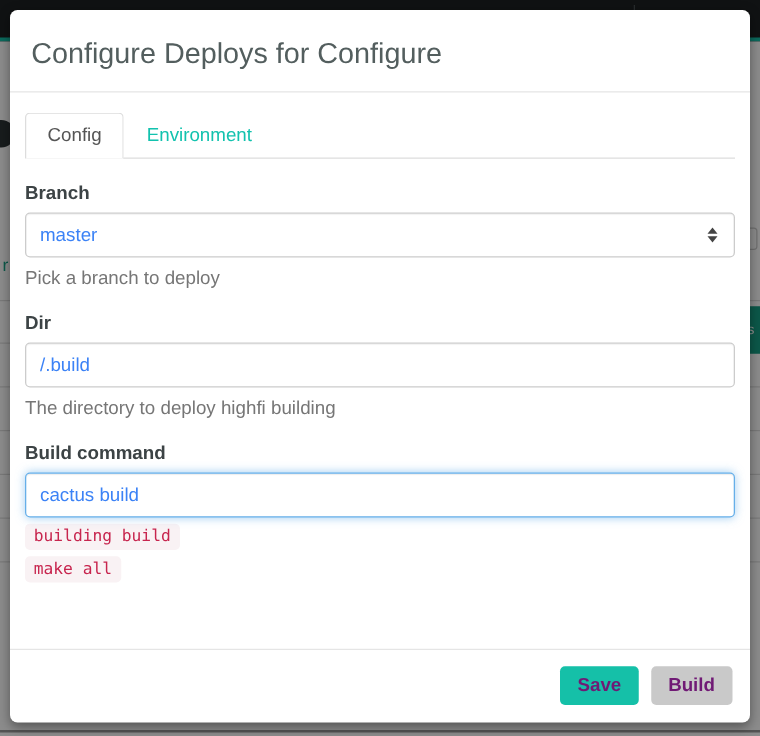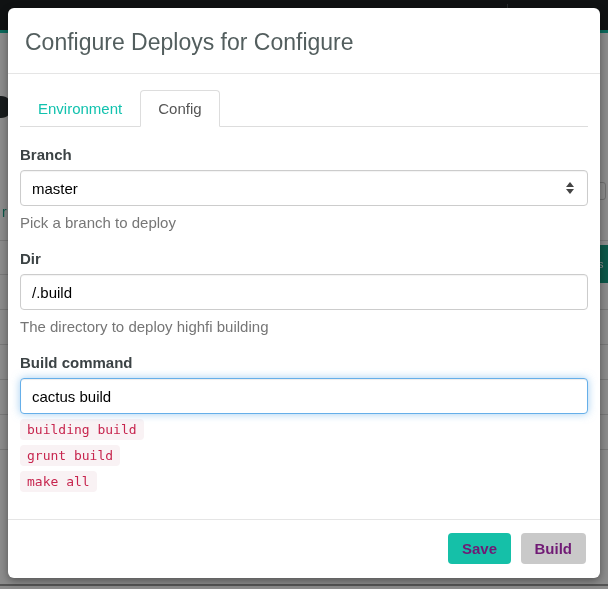--- a/index.html
+++ b/index.html
@@ -63,21 +63,21 @@
     color:#555; background:#fff;
     border-color:#ddd #ddd #fff #ddd;
   }
   .tab.link { color:var(--link,#12c2ae); }
 
   .form-group { margin-top:19px; }
   .form-group label {
     display:block; font-size:15px; font-weight:bold; color:#3c4345; margin-bottom:7px;
   }
   .control {
-    width:100%; height:36px; font-size:15px; color:#000000;
+    width:100%; height:36px; font-size:15px; color:#3b82f6;
     border:1px solid #ccc; border-radius:4px; background:#fff;
     padding:6px 11px; font-family:"Liberation Sans","DejaVu Sans",sans-serif;
     box-shadow:inset 0 1px 1px rgba(0,0,0,.05);
   }
   .control.focused {
     border-color:var(--focus,#66afe9); outline:0;
     box-shadow:inset 0 1px 1px rgba(0,0,0,.075), 0 0 8px rgba(102,175,233,.6);
   }
   .select { display:flex; align-items:center; justify-content:space-between; cursor:pointer; }
   .spinner { display:flex; flex-direction:column; align-items:center; margin-right:2px; }
@@ -138,22 +138,22 @@
 
 <div class="overlay"></div>
 
 <div class="modal">
   <div class="modal-header">
     <h1 class="modal-title">Configure Deploys for Configure</h1>
   </div>
 
   <div class="modal-body">
     <div class="tabs">
+      <div class="tab active">Config</div>
       <div class="tab link">Environment</div>
-      <div class="tab active">Config</div>
     </div>
 
     <div class="form-group">
       <label>Branch</label>
       <div class="control select">
         <span>master</span>
         <span class="spinner">
           <span class="caret-up"></span>
             <span class="caret-down"></span>
         </span>
@@ -165,21 +165,20 @@
       <label>Dir</label>
       <input class="control" type="text" value="/.build" style="">
       <div class="help">The directory to deploy highfi building</div>
     </div>
 
     <div class="form-group">
       <label>Build command</label>
       <input class="control focused" type="text" value="cactus build" style="">
       <div class="code-list">
         <code>building build</code>
-        <code>grunt build</code>
         <code>make all</code>
       </div>
     </div>
   </div>
 
   <div class="modal-footer">
     <button class="btn btn-save">Save</button>
     <button class="btn btn-cancel">Build</button>
   </div>
 </div>

